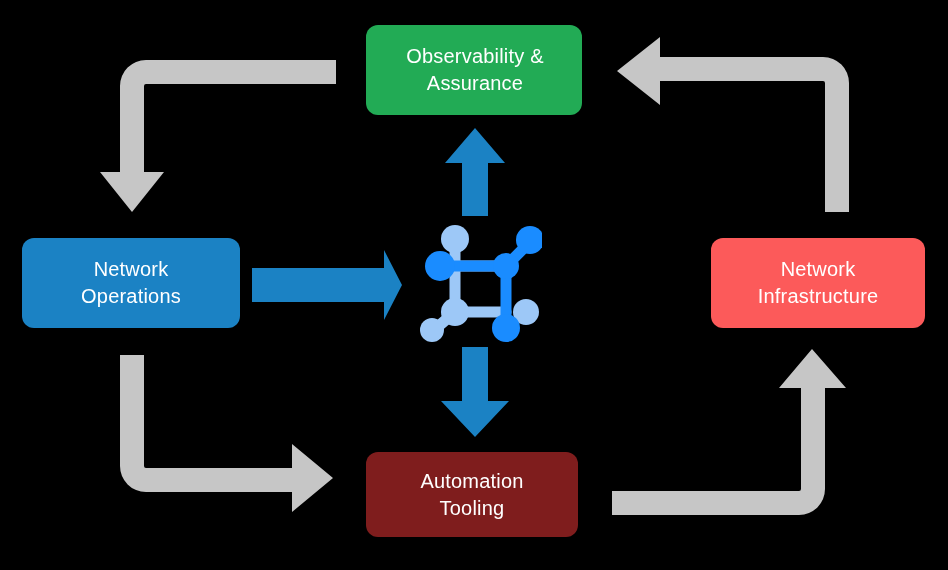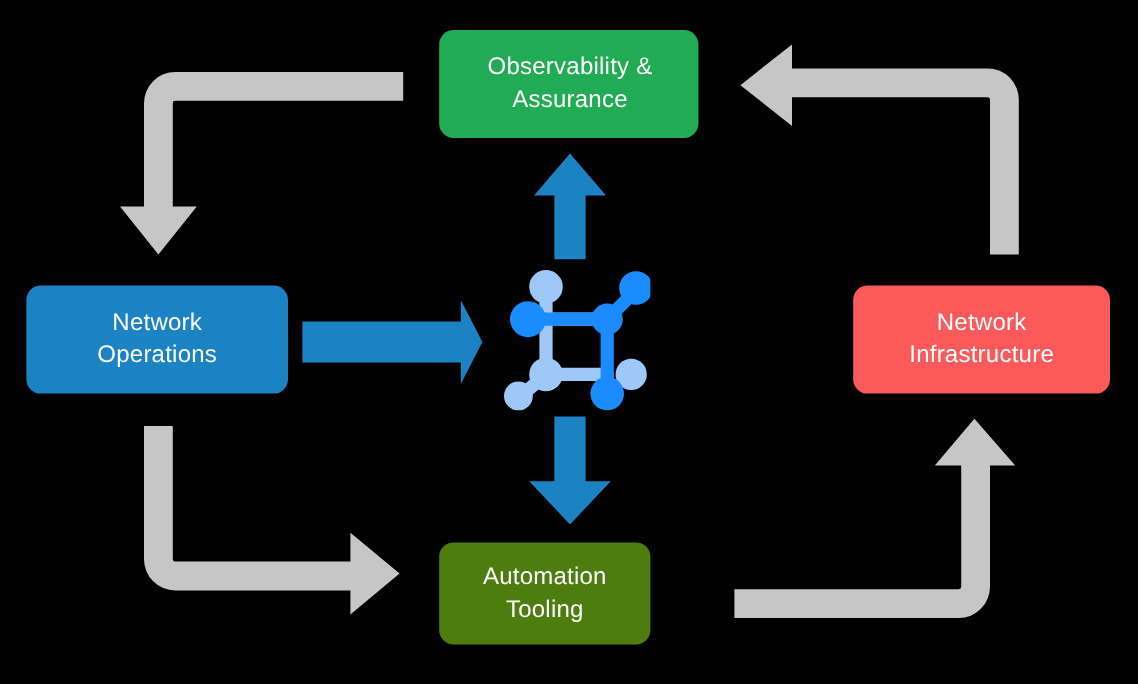--- a/index.html
+++ b/index.html
@@ -38,22 +38,22 @@
   }
   #box-network-operations {
     left: 22px;   top: 238px; width: 218px; height: 90px;
     background: #1b82c4;
   }
   #box-network-infrastructure {
     left: 711px;  top: 238px; width: 214px; height: 90px;
     background: #fc5a5a;
   }
   #box-automation-tooling {
-    left: 366px;  top: 452px; width: 176px; height: 85px;
-    background: #4d7c0f;
+    left: 366px;  top: 452px; width: 212px; height: 85px;
+    background: #7f1d1d;
   }
   .svg-layer {
     position: absolute;
     left: 0; top: 0;
     width: 948px;
     height: 570px;
   }
   .hub-icon {
     position: absolute;
     left: 418px;

